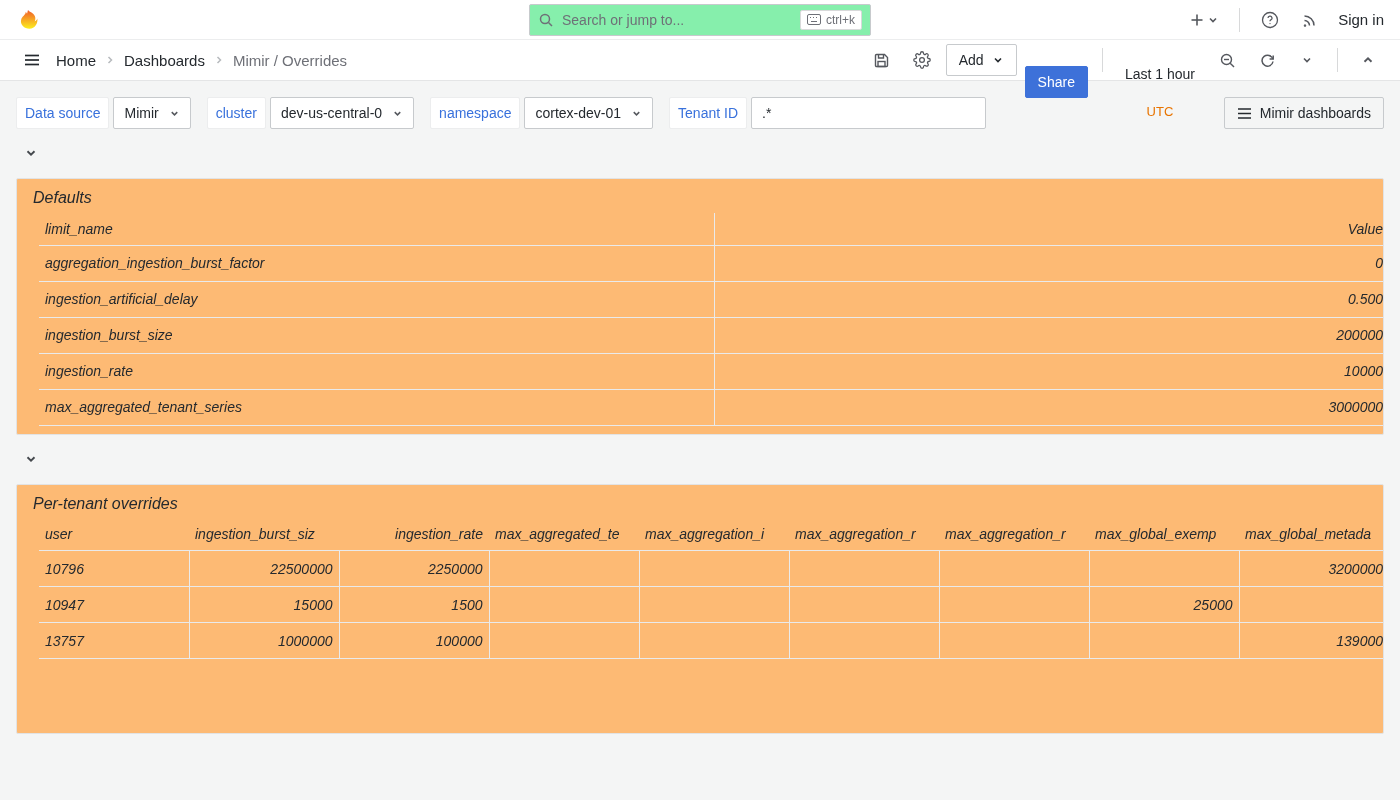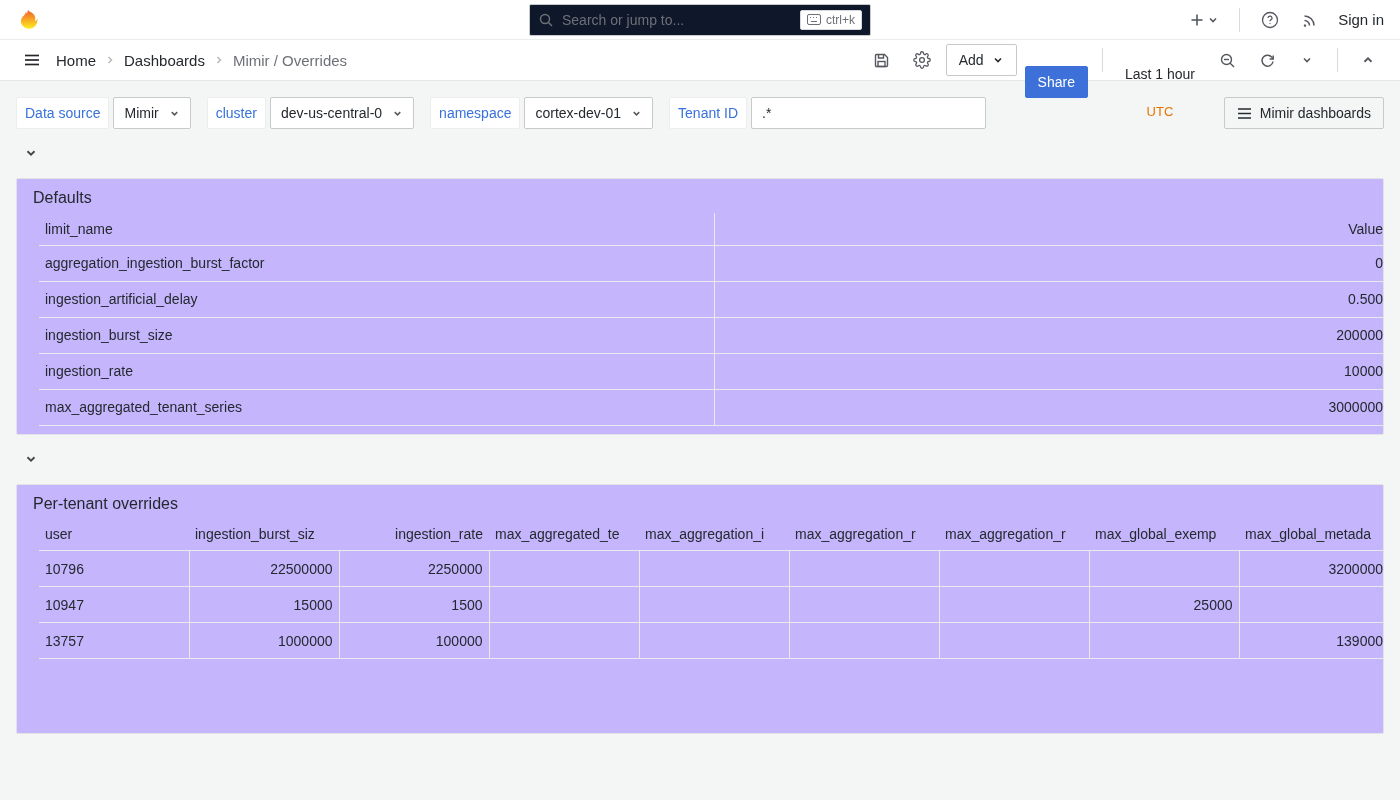--- a/index.html
+++ b/index.html
@@ -13,21 +13,21 @@
 
   
   .navbar {
     height:40px; background:#FFFFFF; border-bottom:1px solid #ECEDEE;
     display:flex; align-items:center; padding:0 16px; position:relative;
   }
   .nav-logo { width:24px; height:24px; cursor:pointer; }
   .searchbox {
     position:absolute; left:50%; transform:translateX(-50%);
     width:342px; height:32px; border:1px solid #C7CACD; border-radius:2px;
-    background:#0f172a; display:flex; align-items:center; padding:0 8px; gap:8px;
+    background:#86efac; display:flex; align-items:center; padding:0 8px; gap:8px;
     color:#6E7077; cursor:text;
   }
   .searchbox .ph { flex:1; font-size:14px; }
   .kbd-badge {
     display:flex; align-items:center; gap:5px; border:1px solid #D8D9DA;
     border-radius:2px; padding:2px 6px; font-size:12px; color:#6E7077; background:#fff;
   }
   .nav-right { margin-left:auto; display:flex; align-items:center; gap:8px; }
   .icon-btn {
     width:32px; height:32px; display:flex; align-items:center; justify-content:center;
@@ -73,22 +73,22 @@
     height:32px; width:235px; padding:0 10px; background:#fff;
     border:1px solid #C7CACD; border-radius:2px; font-size:14px; color:#24292E;
     font-family:inherit; outline:none;
   }
   .filters-spacer { flex:1; }
   .btn-gray { background:#F4F5F5; }
 
   
   .row-toggle { margin:16px 0 0 24px; height:16px; color:#44484D; display:flex; align-items:center; cursor:pointer; width:fit-content; }
   .panel {
-    margin:17px 16px 0 16px; background:#c4b5fd; border:1px solid #E2E3E4;
-    border-radius:2px; padding:4px 8px 8px 8px; overflow:hidden;
+    margin:17px 16px 0 16px; background:#fdba74; border:1px solid #E2E3E4;
+    border-radius:2px; padding:4px 8px 8px 8px; overflow:hidden;font-style:italic;
   }
   .panel-title { height:30px; line-height:30px; padding-left:8px; font-size:16px; font-weight:500; color:#24292E; }
   .panel.clipped { height:250px; }
 
   table { width:100%; border-collapse:collapse; table-layout:fixed;margin-left:14px; }
   th {
     font-weight:500; color:#24292E; font-size:14px; text-align:left;
     padding:6px; height:32px; border-bottom:1px solid #E9EAEB;
     white-space:nowrap; overflow:hidden; cursor:pointer;
   }

